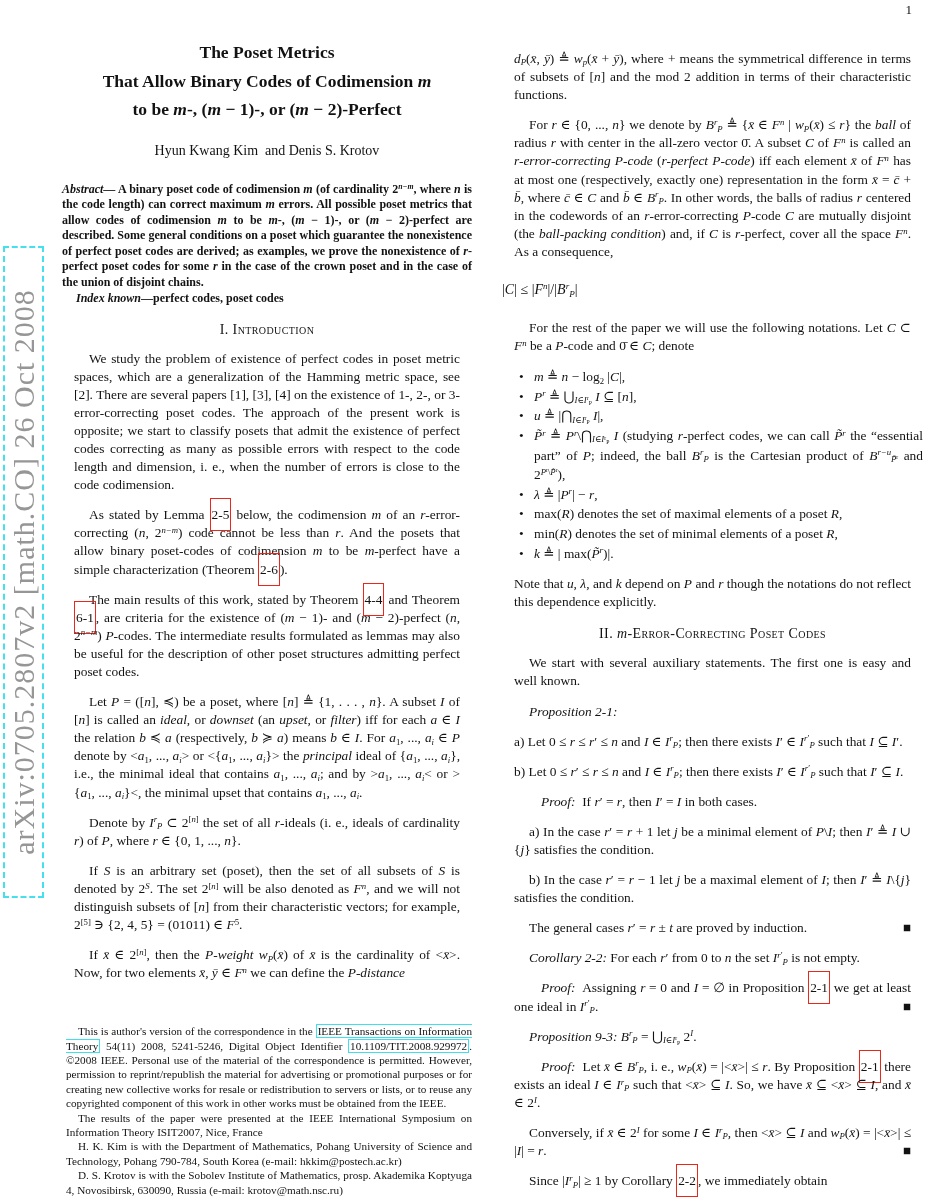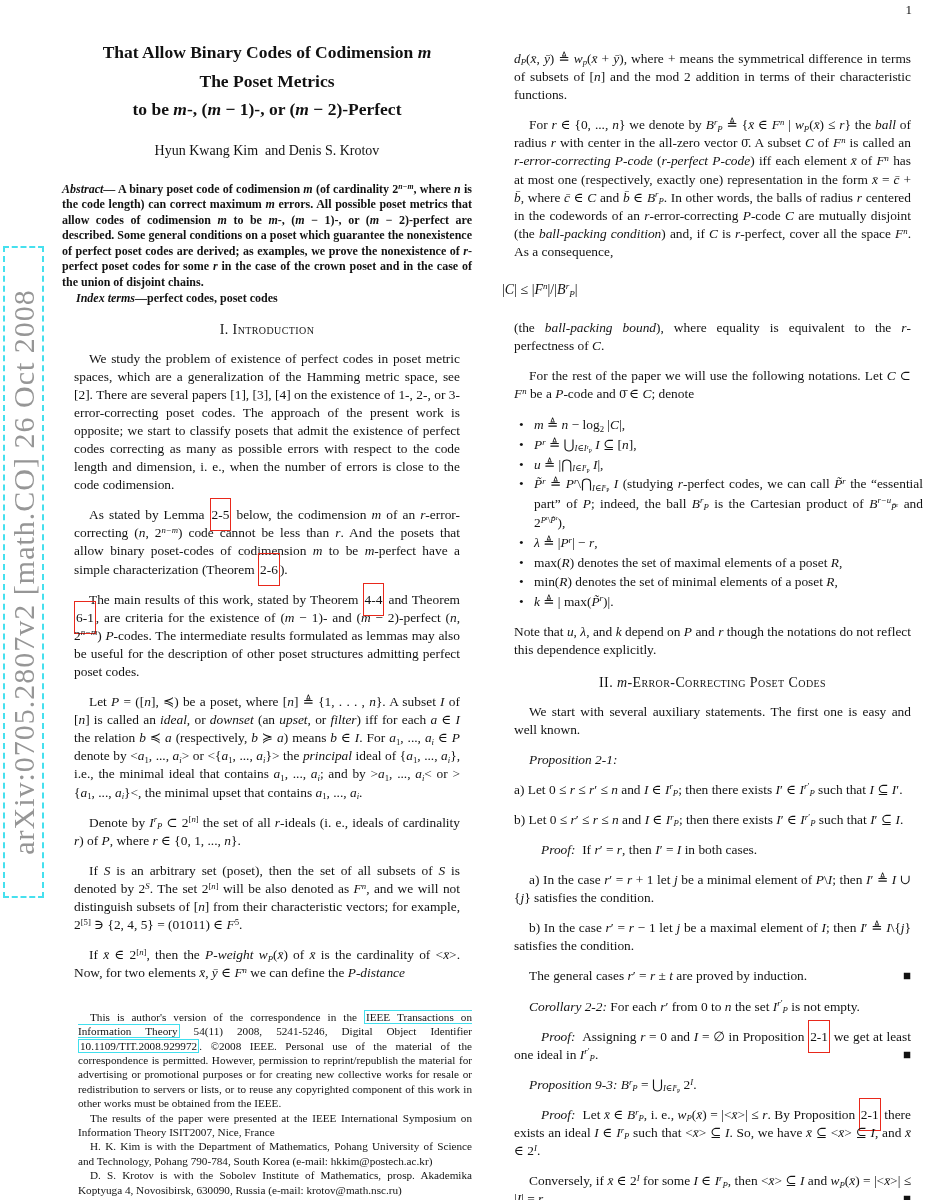--- a/index.html
+++ b/index.html
@@ -39,21 +39,21 @@
   .ind  { text-indent:15px; }
   .ind2 { text-indent:27px; }
 
   .equation { text-align:left; font-size:14px; margin:21px 0; }
 
   .bullets { margin:5px 0 4px; }
   .bi { display:flex; font-size:13.4px; line-height:19.6px; text-align:justify; padding-left:17px; }
   .dot { width:15px; flex:none; }
   .bt { flex:1; }
 
-  .footnotes { position:absolute; left:16px; right:0; bottom:1px; }
+  .footnotes { position:absolute; left:4px; right:0; bottom:1px; }
   .footnotes p { margin:0; text-align:justify; font-size:11.2px; line-height:14.4px; text-indent:12px; }
 
   sup { font-size:0.65em; line-height:0; position:relative; vertical-align:baseline; top:-0.5em; }
   sub { font-size:0.65em; line-height:0; position:relative; vertical-align:baseline; top:0.28em; }
 
   .rbox { border:1.5px solid #e8281b; padding:8px 1px; }
   .cbox { border:1.5px solid #40dfee; padding:0 1px; }
   .qed  { float:right; }
   .cal  { font-style:italic; }
   i { font-style:italic; }
@@ -64,28 +64,28 @@
 <div class="page">
 
   <div class="pageno">1</div>
 
   <div class="stamp">
     <span class="stamp-text">arXiv:0705.2807v2  [math.CO]  26 Oct 2008</span>
   </div>
 
   <div class="col left">
     <h1>
+      <div>The Poset Metrics</div>
       <div>That Allow Binary Codes of Codimension <i>m</i></div>
-      <div>The Poset Metrics</div>
       <div>to be <i>m</i>-, (<i>m</i> − 1)-, or (<i>m</i> − 2)-Perfect</div>
     </h1>
     <div class="authors">Hyun Kwang Kim&nbsp; and Denis S. Krotov</div>
 
     <p class="abstract"><i>Abstract</i>— A binary poset code of codimension <i>m</i> (of cardinality 2<sup><i>n−m</i></sup>, where <i>n</i> is the code length) can correct maximum <i>m</i> errors. All possible poset metrics that allow codes of codimension <i>m</i> to be <i>m</i>-, (<i>m</i> − 1)-, or (<i>m</i> − 2)-perfect are described. Some general conditions on a poset which guarantee the nonexistence of perfect poset codes are derived; as examples, we prove the nonexistence of <i>r</i>-perfect poset codes for some <i>r</i> in the case of the crown poset and in the case of the union of disjoint chains.</p>
-    <p class="indexterms"><i>Index terms</i>—perfect codes, poset codes</p>
+    <p class="indexterms"><i>Index known</i>—perfect codes, poset codes</p>
 
     <h2>I. Introduction</h2>
 
     <p class="jp ind">We study the problem of existence of perfect codes in poset metric spaces, which are a generalization of the Hamming metric space, see [2]. There are several papers [1], [3], [4] on the existence of 1-, 2-, or 3-error-correcting poset codes. The approach of the present work is opposite; we start to classify posets that admit the existence of perfect codes correcting as many as possible errors with respect to the code length and dimension, i. e., when the number of errors is close to the code codimension.</p>
     <p class="jp ind">As stated by Lemma <span class="rbox">2-5</span> below, the codimension <i>m</i> of an <i>r</i>-error-correcting (<i>n</i>, 2<sup><i>n−m</i></sup>) code cannot be less than <i>r</i>. And the posets that allow binary poset-codes of codimension <i>m</i> to be <i>m</i>-perfect have a simple characterization (Theorem <span class="rbox">2-6</span>).</p>
     <p class="jp ind">The main results of this work, stated by Theorem <span class="rbox">4-4</span> and Theorem <span class="rbox">6-1</span>, are criteria for the existence of (<i>m</i> − 1)- and (<i>m</i> − 2)-perfect (<i>n</i>, 2<sup><i>n−m</i></sup>) <i>P</i>-codes. The intermediate results formulated as lemmas may also be useful for the description of other poset structures admitting perfect poset codes.</p>
     <p class="jp ind">Let <i>P</i> = ([<i>n</i>], ≼) be a poset, where [<i>n</i>] ≜ {1, . . . , <i>n</i>}. A subset <i>I</i> of [<i>n</i>] is called an <i>ideal</i>, or <i>downset</i> (an <i>upset</i>, or <i>filter</i>) iff for each <i>a</i> ∈ <i>I</i> the relation <i>b</i> ≼ <i>a</i> (respectively, <i>b</i> ≽ <i>a</i>) means <i>b</i> ∈ <i>I</i>. For <i>a</i><sub>1</sub>, ..., <i>a<sub>i</sub></i> ∈ <i>P</i> denote by &lt;<i>a</i><sub>1</sub>, ..., <i>a<sub>i</sub></i>&gt; or &lt;{<i>a</i><sub>1</sub>, ..., <i>a<sub>i</sub></i>}&gt; the <i>principal</i> ideal of {<i>a</i><sub>1</sub>, ..., <i>a<sub>i</sub></i>}, i.e., the minimal ideal that contains <i>a</i><sub>1</sub>, ..., <i>a<sub>i</sub></i>; and by &gt;<i>a</i><sub>1</sub>, ..., <i>a<sub>i</sub></i>&lt; or &gt;{<i>a</i><sub>1</sub>, ..., <i>a<sub>i</sub></i>}&lt;, the minimal upset that contains <i>a</i><sub>1</sub>, ..., <i>a<sub>i</sub></i>.</p>
     <p class="jp ind">Denote by <i class="cal">I</i><sup><i>r</i></sup><sub><i>P</i></sub> ⊂ 2<sup>[<i>n</i>]</sup> the set of all <i>r</i>-ideals (i. e., ideals of cardinality <i>r</i>) of <i>P</i>, where <i>r</i> ∈ {0, 1, ..., <i>n</i>}.</p>
     <p class="jp ind">If <i>S</i> is an arbitrary set (poset), then the set of all subsets of <i>S</i> is denoted by 2<sup><i>S</i></sup>. The set 2<sup>[<i>n</i>]</sup> will be also denoted as <i>F</i><sup><i>n</i></sup>, and we will not distinguish subsets of [<i>n</i>] from their characteristic vectors; for example, 2<sup>[5]</sup> ∋ {2, 4, 5} = (01011) ∈ <i>F</i><sup>5</sup>.</p>
     <p class="jp ind">If <i>x̄</i> ∈ 2<sup>[<i>n</i>]</sup>, then the <i>P-weight</i> <i>w<sub>P</sub></i>(<i>x̄</i>) of <i>x̄</i> is the cardinality of &lt;<i>x̄</i>&gt;. Now, for two elements <i>x̄</i>, <i>ȳ</i> ∈ <i>F</i><sup><i>n</i></sup> we can define the <i>P-distance</i></p>
@@ -97,21 +97,20 @@
       <p>D. S. Krotov is with the Sobolev Institute of Mathematics, prosp. Akademika Koptyuga 4, Novosibirsk, 630090, Russia (e-mail: krotov@math.nsc.ru)</p>
     </div>
   </div>
 
   <div class="col right">
     <p class="jp"><i>d<sub>P</sub></i>(<i>x̄</i>, <i>ȳ</i>) ≜ <i>w<sub>p</sub></i>(<i>x̄</i> + <i>ȳ</i>), where + means the symmetrical difference in terms of subsets of [<i>n</i>] and the mod 2 addition in terms of their characteristic functions.</p>
     <p class="jp ind">For <i>r</i> ∈ {0, ..., <i>n</i>} we denote by <i class="cal">B</i><sup><i>r</i></sup><sub><i>P</i></sub> ≜ {<i>x̄</i> ∈ <i>F</i><sup><i>n</i></sup> | <i>w<sub>P</sub></i>(<i>x̄</i>) ≤ <i>r</i>} the <i>ball</i> of radius <i>r</i> with center in the all-zero vector 0̄. A subset <i class="cal">C</i> of <i>F</i><sup><i>n</i></sup> is called an <i>r-error-correcting P-code</i> (<i>r-perfect P-code</i>) iff each element <i>x̄</i> of <i>F</i><sup><i>n</i></sup> has at most one (respectively, exactly one) representation in the form <i>x̄</i> = <i>c̄</i> + <i>b̄</i>, where <i>c̄</i> ∈ <i class="cal">C</i> and <i>b̄</i> ∈ <i class="cal">B</i><sup><i>r</i></sup><sub><i>P</i></sub>. In other words, the balls of radius <i>r</i> centered in the codewords of an <i>r</i>-error-correcting <i>P</i>-code <i class="cal">C</i> are mutually disjoint (the <i>ball-packing condition</i>) and, if <i class="cal">C</i> is <i>r</i>-perfect, cover all the space <i>F</i><sup><i>n</i></sup>. As a consequence,</p>
 
     <div class="equation">|<i class="cal">C</i>| ≤ |<i>F</i><sup><i>n</i></sup>|/|<i class="cal">B</i><sup><i>r</i></sup><sub><i>P</i></sub>|</div>
 
-    <p class="jp">(the <i>ball-packing bound</i>), where equality is equivalent to the <i>r</i>-perfectness of <i class="cal">C</i>.</p>
     <p class="jp ind">For the rest of the paper we will use the following notations. Let <i class="cal">C</i> ⊂ <i>F</i><sup><i>n</i></sup> be a <i>P</i>-code and 0̄ ∈ <i class="cal">C</i>; denote</p>
 
     <div class="bullets">
       <div class="bi">
           <span class="dot">•</span>
           <span class="bt"><i>m</i> ≜ <i>n</i> − log<sub>2</sub> |<i class="cal">C</i>|,</span>
         </div>
       <div class="bi">
           <span class="dot">•</span>
           <span class="bt"><i>P</i><sup><i>r</i></sup> ≜ ⋃<sub><i>I</i>∈<i class="cal">I</i><sup>r</sup><sub>P</sub></sub> <i>I</i> ⊆ [<i>n</i>],</span>

